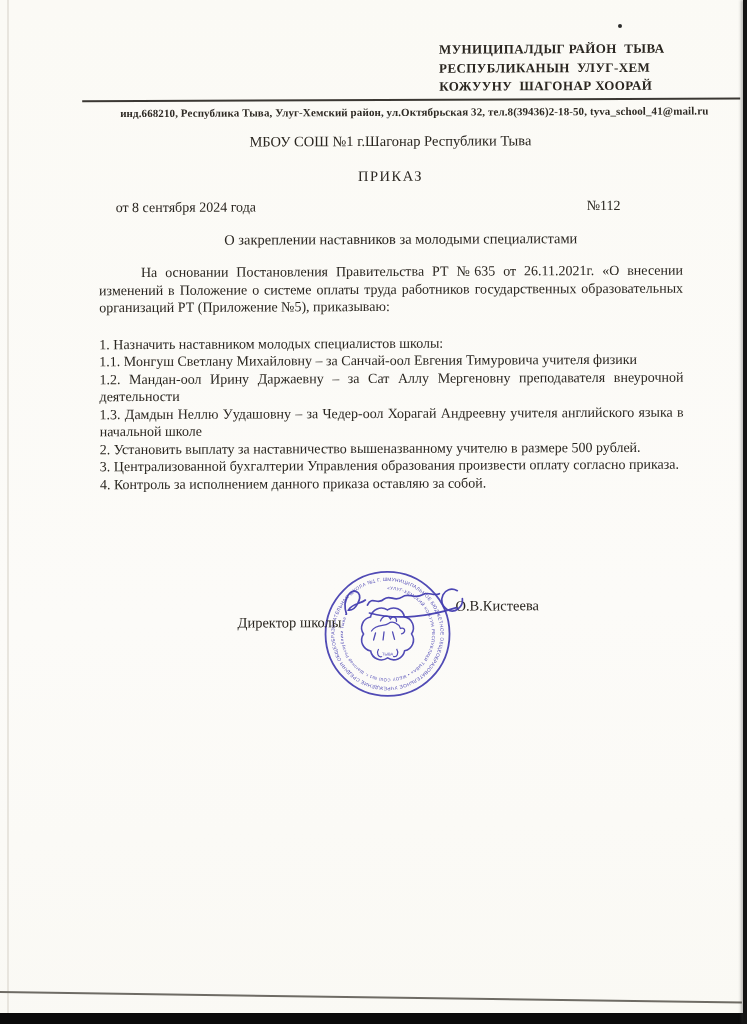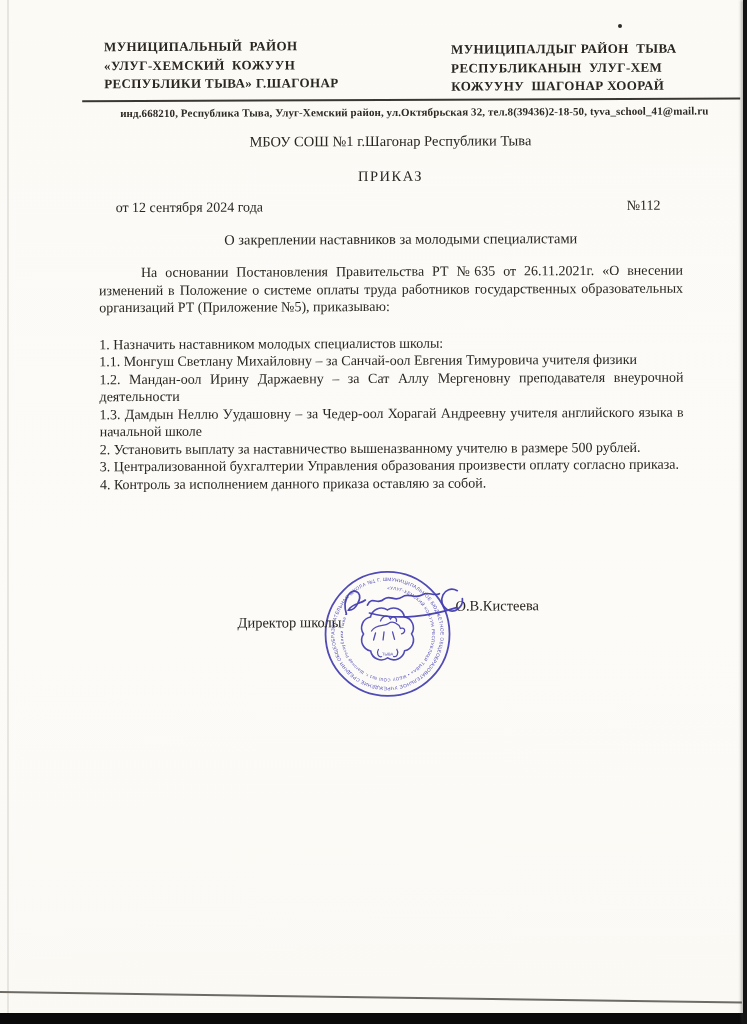--- a/index.html
+++ b/index.html
@@ -10,39 +10,39 @@
     background:linear-gradient(178deg,#fbfaf5 0%, #fcfbf8 60%, #faf9f4 100%);
     overflow:hidden; color:#2a2620;
   }
 
   .content { position:absolute; inset:0; transform:rotate(-0.25deg); }
 
   .pre { white-space:pre-wrap; }
 
   .lh-left  { position:absolute; left:106px; top:37px;  width:270px;
               font-weight:bold; font-size:13px; line-height:18.5px; letter-spacing:.4px; }
-  .lh-right { position:absolute; left:453px; top:41px;  width:280px;
+  .lh-right { position:absolute; left:441px; top:41px;  width:280px;
               font-weight:bold; font-size:13px; line-height:18.5px; letter-spacing:.4px; }
 
   .rule { position:absolute; left:84px; top:99px; width:658px; height:2px;
           background:#3b3833; }
 
   .address { position:absolute; left:88px; top:106px; width:656px;
              font-weight:bold; font-size:11px; text-align:center; letter-spacing:.1px;
              color:#2e2a24; }
 
   .org-title { position:absolute; left:100px; top:133px; width:584px;
                font-size:14.5px; text-align:center; }
 
   .doc-title { position:absolute; left:100px; top:168px; width:584px;
                font-size:14.5px; text-align:center; letter-spacing:1.5px; }
 
   .date-row { position:absolute; left:0; top:199px; width:747px; font-size:14px; }
   .date-row .date   { position:absolute; left:117px; }
-  .date-row .number { position:absolute; left:628px; }
+  .date-row .number { position:absolute; left:588px; }
 
   .subject { position:absolute; left:110px; top:231px; width:584px;
              font-size:14.5px; text-align:center; }
 
   .body-col { position:absolute; left:100px; top:263px; width:584px;
               font-size:14px; line-height:17.5px; }
   .body-col p { margin:0; }
   .preamble { text-indent:42px; text-align:justify; }
   .order-list { margin-top:19px; }
   .order-list p { text-align:justify; }
@@ -73,38 +73,35 @@
                     background:#6e6b64; transform:rotate(0.82deg); transform-origin:left top; }
   .edge-left-faint { position:absolute; left:7px; top:0; width:2px; height:1024px;
                      background:#e8e5de; }
 </style>
 </head>
 <body>
 
 <div class="page">
   <div class="content">
 
-    <div class="lh-left pre">МУНИЦИПАЛЬНЫЙ  РАЙОН
-«УЛУГ-ХЕМСКИЙ  КОЖУУН
-РЕСПУБЛИКИ ТЫВА» Г.ШАГОНАР</div>
 
     <div class="lh-right pre">МУНИЦИПАЛДЫГ РАЙОН  ТЫВА
 РЕСПУБЛИКАНЫН  УЛУГ-ХЕМ
 КОЖУУНУ  ШАГОНАР ХООРАЙ</div>
 
     <div class="rule"></div>
 
     <div class="address">инд.668210, Республика Тыва, Улуг-Хемский район, ул.Октябрьская 32, тел.8(39436)2-18-50, tyva_school_41@mail.ru</div>
 
     <div class="org-title">МБОУ СОШ №1 г.Шагонар Республики Тыва</div>
 
     <div class="doc-title">ПРИКАЗ</div>
 
     <div class="date-row">
-      <span class="date">от 12 сентября 2024 года</span>
+      <span class="date">от 8 сентября 2024 года</span>
       <span class="number">№112</span>
     </div>
 
     <div class="subject">О закреплении наставников за молодыми специалистами</div>
 
     <div class="body-col">
       <p class="preamble">На основании Постановления Правительства РТ №635 от 26.11.2021г. «О внесении изменений в Положение о системе оплаты труда работников государственных образовательных организаций РТ (Приложение №5), приказываю:</p>
 
       <div class="order-list">
         <p class="single">1. Назначить наставником молодых специалистов школы:</p>

